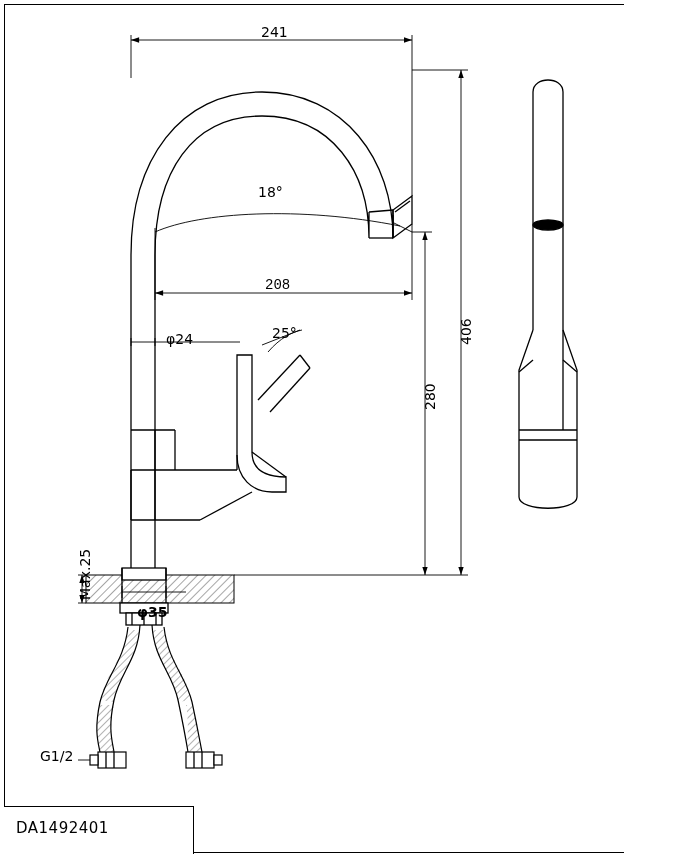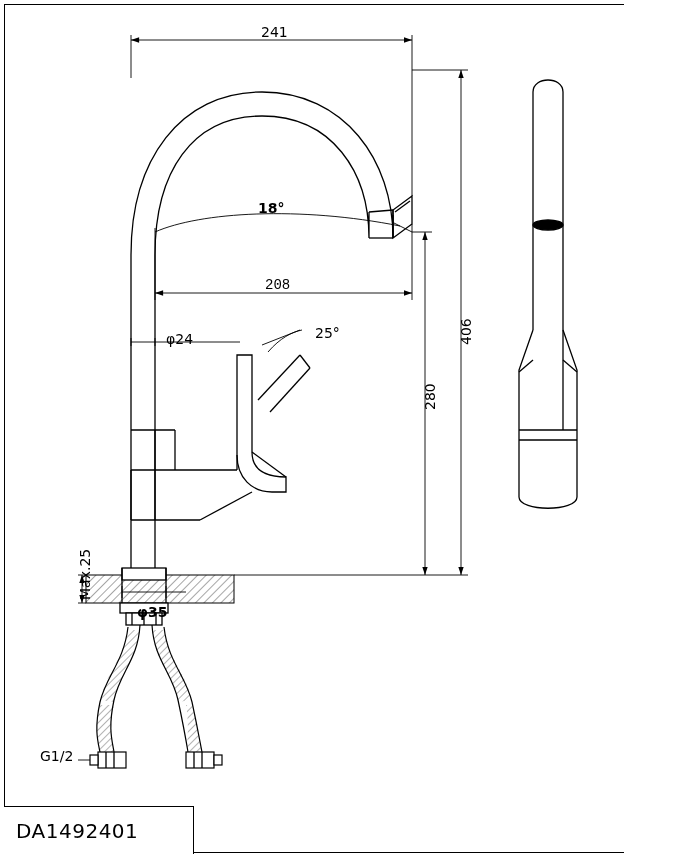--- a/index.html
+++ b/index.html
@@ -34,21 +34,21 @@
     height: 48px;
     border-top: 1px solid #000000;
     border-right: 1px solid #000000;
     box-sizing: border-box;
     background: #ffffff;
   }
   .titleblock .code {
     position: absolute;
     left: 12px;
     top: 12px;
-    font-size: 20px;
+    font-size: 15px;
     letter-spacing: 0.5px;
     color: #000000;
     font-family: "DejaVu Sans", sans-serif;
   }
   svg.draw {
     position: absolute;
     left: 0;
     top: 0;
     width: 699px;
     height: 858px;
@@ -196,22 +196,22 @@
       <path d="M82,575 L82,603" marker-start="url(#arrStart)" marker-end="url(#arrEnd)"></path>
 
       <path d="M90,760 L78,760"></path>
     </g>
   </svg>
 
   <div class="lbl" style="left:261px; top:24px;">241</div>
   <div class="lbl" style="left:265px; top:277px;font-family:Liberation Mono, monospace;">208</div>
   <div class="lbl rot" style="left:458px; top:345px;">406</div>
   <div class="lbl rot" style="left:422px; top:410px;">280</div>
-  <div class="lbl" style="left:258px; top:200px;font-weight:bold;">18°</div>
-  <div class="lbl" style="left:272px; top:325px;margin-left:43px;">25°</div>
+  <div class="lbl" style="left:258px; top:184px;">18°</div>
+  <div class="lbl" style="left:272px; top:325px;">25°</div>
   <div class="lbl" style="left:166px; top:331px;">φ24</div>
   <div class="lbl" style="left:137px; top:604px;font-weight:bold;">φ35</div>
   <div class="lbl rot" style="left:77px; top:600px;">Max.25</div>
   <div class="lbl" style="left:40px; top:748px;">G1/2</div>
 
   <div class="titleblock">
     <div class="code">DA1492401</div>
   </div>
 
 </div>

